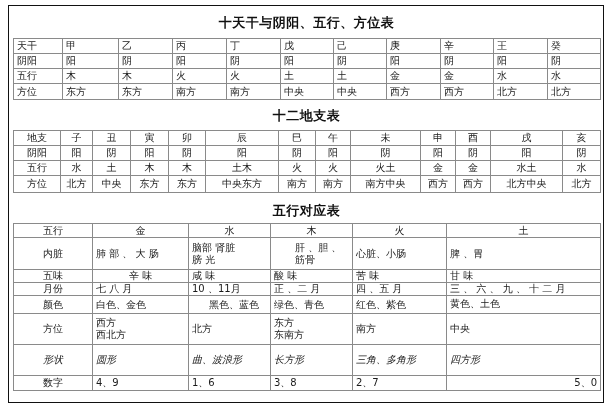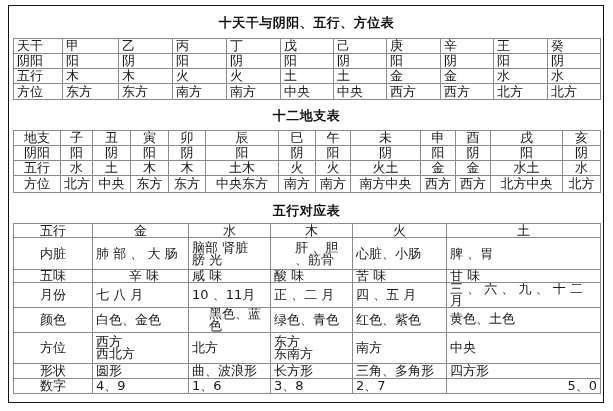--- a/index.html
+++ b/index.html
@@ -4,21 +4,21 @@
 <style>
   html, body { margin: 0; padding: 0; background: #ffffff; }
   body { width: 613px; height: 411px; position: relative; overflow: hidden;
          font-family: "DejaVu Sans", "Liberation Sans", sans-serif; color: #1a1a1a; }
   .frame { position: absolute; left: 8px; top: 5px; width: 596px; height: 398px;
            border: 1.5px solid #111; box-sizing: border-box; }
   .title { position: absolute; left: 0; width: 613px; text-align: center;
            font-family: "DejaVu Serif", "Liberation Serif", serif; font-weight: bold;
            font-size: 13px; color: #111; letter-spacing: 0.5px; }
   table { position: absolute; border-collapse: collapse; table-layout: fixed;
-          font-size: 13px; }
+          font-size: 10px; }
   td { border: 1px solid #8a8a8a; padding: 0 3px; overflow: hidden; white-space: nowrap;
        line-height: 12px; vertical-align: middle; }
   #t1 td, #t1 th { text-align: left; }
   #t2 td { text-align: center; }
   #t3 td { text-align: left; white-space: normal; }
   #t3 td.c { text-align: center; }
   #t3 td.lbl { text-align: center; }
 </style>
 </head>
 <body>
@@ -232,21 +232,21 @@
       <tr style="height: 31px;">
         <td class="lbl">方位</td>
         <td style="white-space: pre-line;">西方
 西北方</td>
         <td style="white-space: pre-line;">北方</td>
         <td style="white-space: pre-line;">东方
 东南方</td>
         <td style="white-space: pre-line;">南方</td>
         <td style="white-space: pre-line;">中央</td>
       </tr>
-      <tr style="height: 15px;">
+      <tr style="height: 31px; font-style: italic;">
         <td class="lbl">形状</td>
         <td style="white-space: pre-line;">圆形</td>
         <td style="white-space: pre-line;">曲、波浪形</td>
         <td style="white-space: pre-line; margin-top: 28px;">长方形</td>
         <td style="white-space: pre-line;">三角、多角形</td>
         <td style="white-space: pre-line;">四方形</td>
       </tr>
       <tr style="height: 15px;">
         <td class="lbl">数字</td>
         <td style="white-space: pre-line;">4、9</td>

